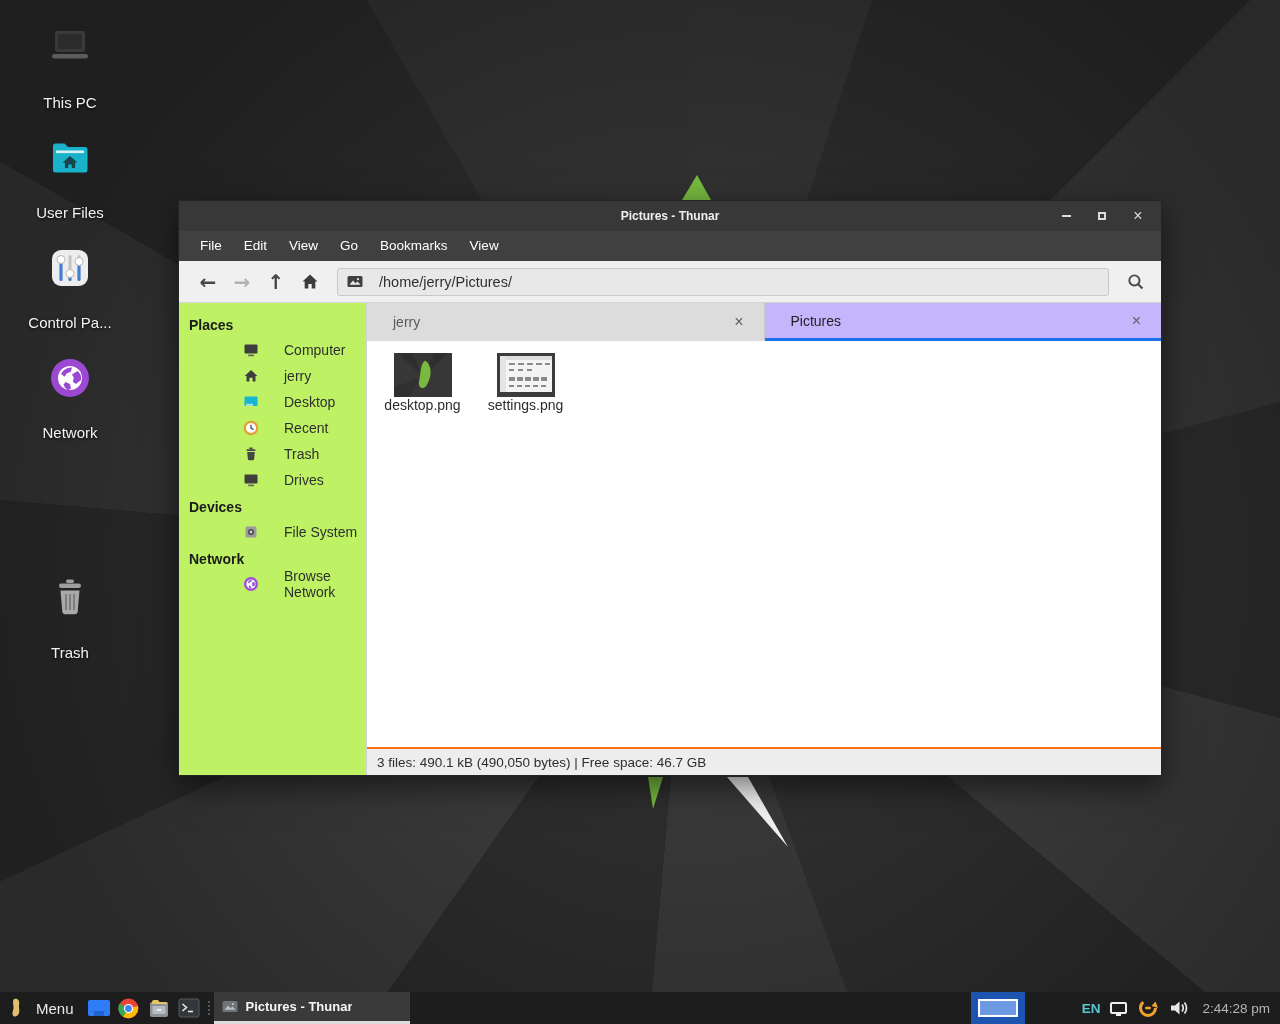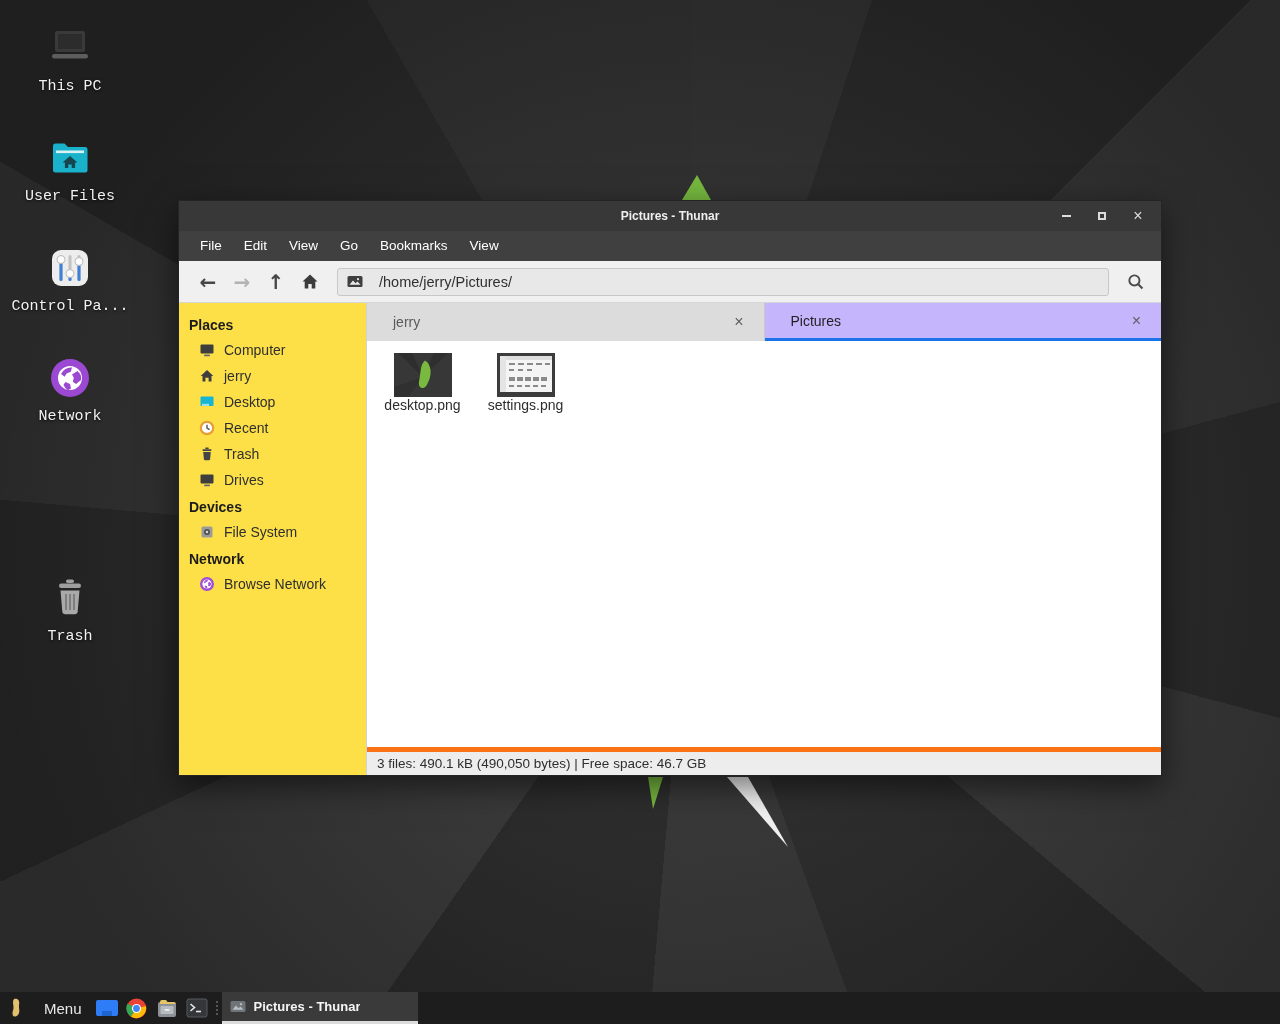--- a/index.html
+++ b/index.html
@@ -14,21 +14,21 @@
         #343434 0deg 18deg, #2b2b2b 18deg 45deg, #393939 45deg 75deg,
         #2e2e2e 75deg 105deg, #3d3d3d 105deg 130deg, #2c2c2c 130deg 160deg,
         #373737 160deg 185deg, #2a2a2a 185deg 215deg, #3a3a3a 215deg 245deg,
         #2d2d2d 245deg 275deg, #383838 275deg 300deg, #2b2b2b 300deg 330deg, #333333 330deg 360deg);
   }
   .wp-shape { position:absolute; }
 
   
   .desk-item { position:absolute; left:10px; width:120px; text-align:center; cursor:default; }
   .desk-item svg { display:block; margin:0 auto; }
-  .desk-label { margin-top:6px; font-size:15px; color:#f2f2f2; text-shadow:0 1px 3px rgba(0,0,0,.8);font-family:Liberation Mono, monospace; }
+  .desk-label { margin-top:22px; font-size:15px; color:#f2f2f2; text-shadow:0 1px 3px rgba(0,0,0,.8); }
 
   
   #win { position:absolute; left:178px; top:200px; width:984px; height:576px;
          box-shadow:0 10px 30px rgba(0,0,0,.55); border:1px solid #242424; display:flex; flex-direction:column; }
   #titlebar { height:30px; background:#383838; display:flex; align-items:center; position:relative; flex:0 0 30px; }
   #title { position:absolute; left:0; right:0; text-align:center; font-size:12px; font-weight:bold; color:#efefef; }
   #win-controls { margin-left:auto; display:flex; align-items:center; gap:22px; padding-right:16px; z-index:2; }
   .wc { width:14px; height:14px; display:flex; align-items:center; justify-content:center; color:#dcdcdc; cursor:pointer; }
   .wc-min i { display:block; width:9px; height:2px; background:#dcdcdc; }
   .wc-max i { display:block; width:8px; height:8px; border:2px solid #dcdcdc; }
@@ -40,46 +40,46 @@
   #toolbar { height:42px; background:#f0f0f0; border-bottom:1px solid #d5d5d5; display:flex; align-items:center; padding:0 6px 0 12px; flex:0 0 42px; }
   .nav-btn { width:34px; height:32px; display:flex; align-items:center; justify-content:center;
              font-family:"DejaVu Sans", sans-serif; font-size:20px; font-weight:bold; color:#464646; cursor:pointer; border-radius:3px; }
   .nav-btn.disabled { color:#b2b2b2; }
   #pathbar { flex:1; height:28px; margin:0 8px 0 10px; background:#e8e8e8; border:1px solid #c8c8c8; border-radius:3px;
              display:flex; align-items:center; padding:0 9px; gap:16px; }
   #path-text { font-size:14.5px; color:#303030; }
   #search-btn { width:38px; height:32px; display:flex; align-items:center; justify-content:center; cursor:pointer; }
 
   #win-body { flex:1; display:flex; min-height:0; }
-  #sidebar { width:188px; background:#fde047; border-right:1px solid #d2d2d2; padding-top:8px; overflow:hidden; }
+  #sidebar { width:188px; background:#bef264; border-right:1px solid #d2d2d2; padding-top:8px; overflow:hidden; }
   .side-header { font-size:14px; font-weight:bold; color:#1b1b1b; padding:6px 0 4px 10px; }
-  .side-item { display:flex; align-items:center; gap:9px; height:26px; padding-left:20px; font-size:14px; color:#2f2f2f; cursor:pointer; }
+  .side-item { display:flex; align-items:center; gap:25px; height:26px; padding-left:20px; font-size:14px; color:#2f2f2f; cursor:pointer;margin-left:44px; }
   .side-item svg { flex:0 0 16px; }
 
   #main { flex:1; display:flex; flex-direction:column; min-width:0; }
   #tabbar { height:38px; background:#c9c9c9; display:flex; gap:1px; flex:0 0 38px; }
   .tab { flex:1; display:flex; align-items:center; padding:0 14px 0 26px; cursor:pointer; }
   .tab-inactive { background:#dcdcdc; }
   .tab-inactive .tab-label { color:#5a5a5a; }
   .tab-active { background:#c4b5fd; border-bottom:3px solid #1a73e8; }
   .tab-active .tab-label { color:#1f1f1f; }
   .tab-label { flex:1; font-size:14px; }
   .tab-close { color:#5f5f5f; font-size:16px; padding:2px 6px; cursor:pointer; }
 
   #files { flex:1; background:#ffffff; display:flex; align-items:flex-start; padding:10px 4px; }
   .file-item { width:103px; text-align:center; padding-top:2px; cursor:pointer; }
   .file-item svg { display:block; margin:0 auto; }
   .file-name { font-size:14px; color:#2d2d2d; }
 
-  #statusbar { height:28px; background:#ededed; border-top:5px solid #f97316; display:flex; align-items:center; padding-left:10px; flex:0 0 28px; }
+  #statusbar { height:28px; background:#ededed; border-top:2px solid #f97316; display:flex; align-items:center; padding-left:10px; flex:0 0 28px; }
   #status-text { font-size:13.5px; color:#2e2e2e; }
 
   
   #taskbar { position:absolute; left:0; bottom:0; width:1280px; height:32px; background:#1d1d1d; display:flex; align-items:center; }
-  #menu-btn { display:flex; align-items:center; gap:20px; padding:0 10px 0 8px; height:32px; cursor:pointer; }
+  #menu-btn { display:flex; align-items:center; gap:12px; padding:0 10px 0 8px; height:32px; cursor:pointer; }
   #menu-label { color:#e8e8e8; font-size:15px; }
   .tb-icon { width:30px; height:32px; display:flex; align-items:center; justify-content:center; cursor:pointer; }
   #grip { width:10px; height:32px; display:flex; flex-direction:column; align-items:center; justify-content:center; gap:2px; cursor:default; }
   #grip i { width:2px; height:2px; background:#6a6a6a; border-radius:50%; }
   #task-button { width:196px; height:32px; background:#3a3a3a; border-bottom:3px solid #dcdcdc;
                  display:flex; align-items:center; gap:8px; padding:0 8px; cursor:pointer; }
   #task-button-label { color:#f5f5f5; font-size:13px; font-weight:bold; white-space:nowrap; overflow:hidden; }
   #tray { margin-left:auto; display:flex; align-items:center; height:32px; }
   #pager { width:54px; height:32px; background:#1c55b0; display:flex; align-items:center; justify-content:center; margin-right:52px; cursor:pointer; }
   #pager i { display:block; width:40px; height:18px; background:#6e9ae4; border:2px solid #ffffff; }
@@ -399,14 +399,45 @@
 
     <div id="task-button">
       <svg width="16" height="13" viewBox="0 0 16 13">
         <rect x="0.5" y="1" width="15" height="11" rx="1.5" fill="#6e7478"></rect>
         <path d="M2.5 9.8 L6 5.5 L8.5 8.2 L10.5 6.6 L13.5 9.8 Z" fill="#b9bfc3"></path>
         <circle cx="11" cy="4.2" r="1.1" fill="#b9bfc3"></circle>
       </svg>
       <span id="task-button-label">Pictures - Thunar</span>
     </div>
 
+    <div id="tray">
+      <div id="pager">
+          <i></i>
+        </div>
+
+      <div class="tray-item">
+        <span id="kbd-layout">EN</span>
+      </div>
+
+      <div class="tray-item" id="display-icon">
+          <i></i>
+        </div>
+
+      <div class="tray-item">
+        <svg width="22" height="22" viewBox="0 0 22 22">
+          <circle cx="11" cy="11" r="7.5" stroke="#f0a330" stroke-width="3" fill="none" stroke-dasharray="30 17"></circle>
+          <polygon points="18.5,4.5 21,11 14.5,9" fill="#f0a330"></polygon>
+          <rect x="8" y="9.7" width="6" height="2.6" rx="1.3" fill="#f0a330"></rect>
+        </svg>
+      </div>
+
+      <div class="tray-item">
+        <svg width="20" height="18" viewBox="0 0 20 18">
+          <polygon points="2,6.5 6,6.5 10.5,2.5 10.5,15.5 6,11.5 2,11.5" fill="#e8e8e8"></polygon>
+          <path d="M13 5.5 q2.5 3.5 0 7" stroke="#e8e8e8" stroke-width="1.7" fill="none"></path>
+          <path d="M15.5 3.5 q4 5.5 0 11" stroke="#e8e8e8" stroke-width="1.7" fill="none"></path>
+        </svg>
+      </div>
+
+      <div id="clock">2:44:28 pm</div>
+    </div>
   </div>
 </div>
 
 </body></html>

